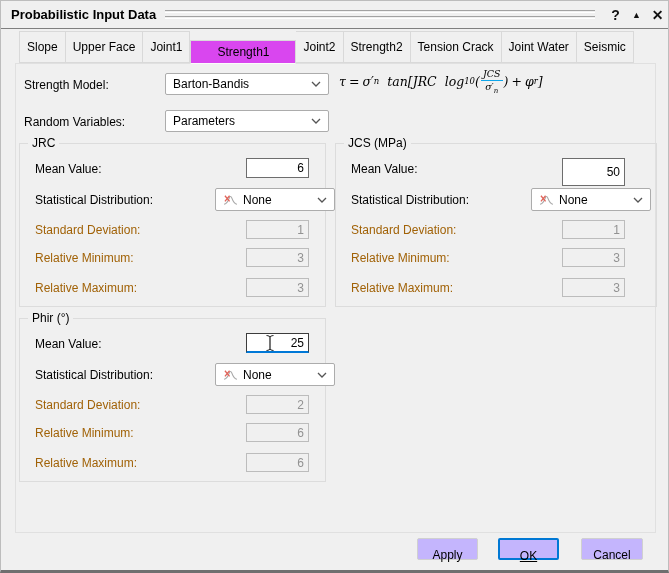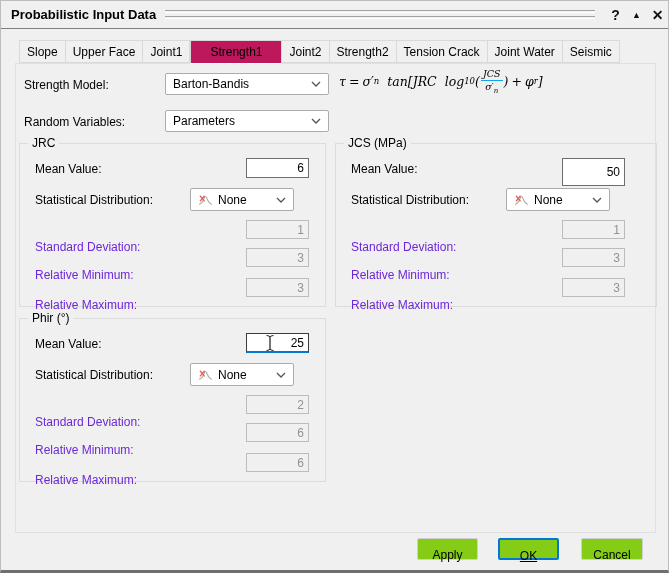--- a/index.html
+++ b/index.html
@@ -8,55 +8,55 @@
   
   .titlebar{position:absolute;left:0;top:0;right:0;height:28px;display:flex;align-items:center;
     padding-left:10px;border-bottom:1px solid #7f7f7f;box-sizing:border-box;background:#f0f0f0;}
   .title{font-size:13px;font-weight:bold;color:#000;white-space:nowrap;}
   .grip{flex:1;margin:0 10px 0 9px;display:flex;flex-direction:column;gap:3px;}
   .grip-line{height:3px;border-top:1px solid #a2a2a2;border-bottom:1px solid #ffffff;box-sizing:border-box;}
   .tb-btn{width:21px;text-align:center;font-weight:bold;font-size:14px;color:#111;line-height:26px;cursor:default;}
   .tb-btn.collapse{font-size:9px;}
   
   .tabs{position:absolute;left:18px;top:39px;height:23px;display:flex;align-items:flex-end;z-index:3;}
-  .tab{height:23px;padding:8px 7px;display:flex;align-items:center;background:#f0f0f0;
+  .tab{height:32px;padding:8px 7px;display:flex;align-items:center;background:#f0f0f0;
     border:1px solid #d9d9d9;border-left:none;font-size:12px;color:#000;box-sizing:border-box;white-space:nowrap;}
   .tab:first-child{border-left:1px solid #d9d9d9;}
-  .tab.active{height:24px;margin-bottom:-1px;padding:0 19px;background:#be185d;
+  .tab.active{height:24px;margin-bottom:-1px;padding:0 26px;background:#d946ef;
     border:1px solid #d9d9d9;border-bottom:1px solid #fcfcfc;z-index:4;}
   
   .panel{position:absolute;left:14px;top:62px;width:641px;height:470px;box-sizing:border-box;
     border:1px solid #e0e0e0;background:#f0f0f0;z-index:1;}
   .lbl{position:absolute;font-size:12px;color:#000;white-space:nowrap;}
-  .lbl.dis{color:#6d28d9;margin-top:17px;}
+  .lbl.dis{color:#a16207;}
   
   .combo{position:absolute;box-sizing:border-box;height:22px;background:#fff;border:1px solid #acacac;
     border-radius:2px;display:flex;align-items:center;padding-left:7px;font-size:12px;color:#000;gap:5px;}
   .combo .chev{margin-left:auto;margin-right:7px;flex:none;}
   
   .tin{position:absolute;box-sizing:border-box;left:226px;width:63px;height:19px;border:1px solid #6d6d6d;
     background:#fff;font-family:"Liberation Sans",sans-serif;font-size:12px;color:#000;
     text-align:right;padding:0 4px;margin:0;}
   .tin:disabled{background:#f0f0f0;border:1px solid #bcbcbc;color:#929292;}
   .tin.focused{height:20px;border-color:#3c3c3c;border-bottom:2px solid #0078d7;}
   
   .group{position:absolute;box-sizing:border-box;border:1px solid #dcdcdc;}
   .group-title{position:absolute;top:-8px;left:8px;padding:0 4px;background:#f0f0f0;font-size:12px;color:#000;white-space:nowrap;}
-  .group .combo{left:170px;top:44px;width:104px;height:23px;}
+  .group .combo{left:195px;top:44px;width:120px;height:23px;}
   
   .formula{position:absolute;left:323px;top:4px;font-family:"DejaVu Serif",serif;font-style:italic;
     font-size:12.5px;color:#000;display:flex;align-items:center;white-space:nowrap;}
   .formula sub{font-size:8.5px;font-style:italic;}
   .formula .sp{margin:0 3px;} .formula .spl{margin-left:8px;}
   .frac{display:inline-flex;flex-direction:column;align-items:center;vertical-align:middle;margin:0 1px;line-height:1;}
   .frac .num{font-size:9.5px;border-bottom:1px solid #0ea5e9;padding:1px 2px;}
   .frac .den{font-size:9.5px;padding-top:1px;}
   .frac .den sub{font-size:7px;}
   
-  .btn{position:absolute;top:537px;height:22px;box-sizing:border-box;background:#84cc16;
+  .btn{position:absolute;top:537px;height:22px;box-sizing:border-box;background:#c4b5fd;
     border:1px solid #d0d0d0;border-radius:2px;font-family:"Liberation Sans",sans-serif;
     font-size:12px;color:#000;padding:9px;}
   .btn.ok{border:2px solid #0078d4;text-decoration:underline;}
   .cursor-ibeam{position:absolute;left:245px;top:15px;}
 </style>
 </head>
 <body>
 
 <div class="window">
 

